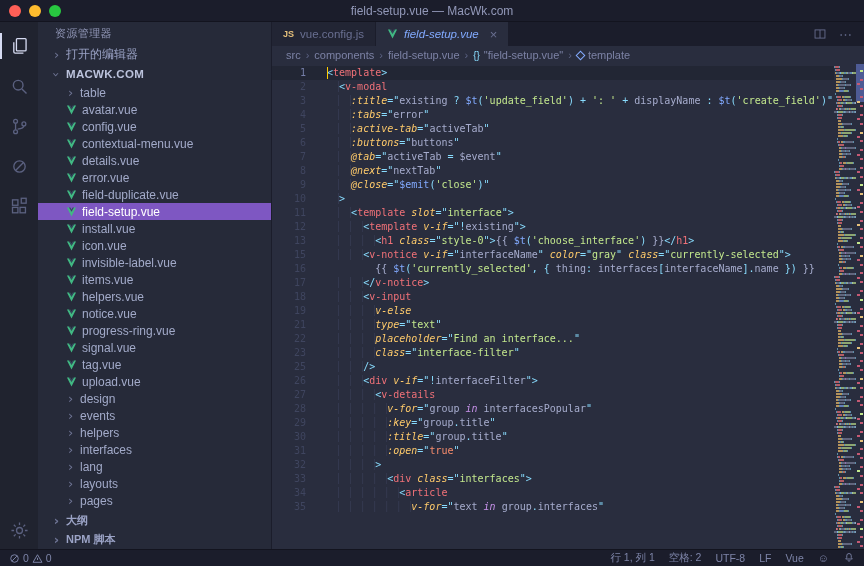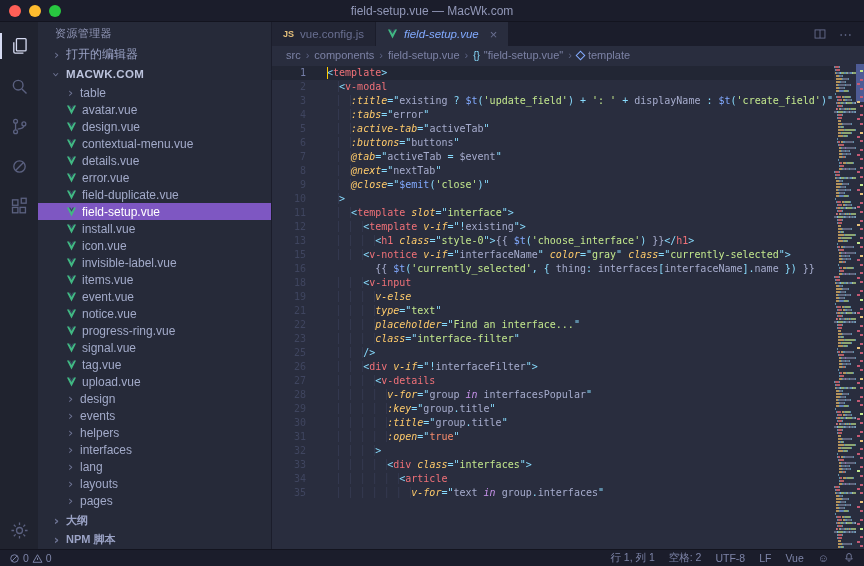--- a/index.html
+++ b/index.html
@@ -152,21 +152,21 @@
               <path fill="#41B883" d="M2 1h4.6L12 10.4 17.4 1H22L12 21z"></path>
               <path fill="#35495E" d="M6.6 1h2.9L12 5.4 14.5 1h2.9L12 10.4z"></path>
             </svg>
             <span class="tree-label">avatar.vue</span>
           </div>
           <div class="tree-row">
             <svg class="vue-ico" viewBox="0 0 24 22" width="11" height="10">
               <path fill="#41B883" d="M2 1h4.6L12 10.4 17.4 1H22L12 21z"></path>
               <path fill="#35495E" d="M6.6 1h2.9L12 5.4 14.5 1h2.9L12 10.4z"></path>
             </svg>
-            <span class="tree-label">design.vue</span>
+            <span class="tree-label">config.vue</span>
           </div>
           <div class="tree-row">
             <svg class="vue-ico" viewBox="0 0 24 22" width="11" height="10">
               <path fill="#41B883" d="M2 1h4.6L12 10.4 17.4 1H22L12 21z"></path>
               <path fill="#35495E" d="M6.6 1h2.9L12 5.4 14.5 1h2.9L12 10.4z"></path>
             </svg>
             <span class="tree-label">contextual-menu.vue</span>
           </div>
           <div class="tree-row">
             <svg class="vue-ico" viewBox="0 0 24 22" width="11" height="10">
@@ -222,21 +222,21 @@
               <path fill="#41B883" d="M2 1h4.6L12 10.4 17.4 1H22L12 21z"></path>
               <path fill="#35495E" d="M6.6 1h2.9L12 5.4 14.5 1h2.9L12 10.4z"></path>
             </svg>
             <span class="tree-label">items.vue</span>
           </div>
           <div class="tree-row">
             <svg class="vue-ico" viewBox="0 0 24 22" width="11" height="10">
               <path fill="#41B883" d="M2 1h4.6L12 10.4 17.4 1H22L12 21z"></path>
               <path fill="#35495E" d="M6.6 1h2.9L12 5.4 14.5 1h2.9L12 10.4z"></path>
             </svg>
-            <span class="tree-label">event.vue</span>
+            <span class="tree-label">helpers.vue</span>
           </div>
           <div class="tree-row">
             <svg class="vue-ico" viewBox="0 0 24 22" width="11" height="10">
               <path fill="#41B883" d="M2 1h4.6L12 10.4 17.4 1H22L12 21z"></path>
               <path fill="#35495E" d="M6.6 1h2.9L12 5.4 14.5 1h2.9L12 10.4z"></path>
             </svg>
             <span class="tree-label">notice.vue</span>
           </div>
           <div class="tree-row">
             <svg class="vue-ico" viewBox="0 0 24 22" width="11" height="10">
@@ -364,20 +364,21 @@
             <div class="code-line"><span class="ln">6</span><span class="lc"><span class="tok-x indent">    </span><span class="tok-a">:buttons</span><span class="tok-p">="</span><span class="tok-x">buttons</span><span class="tok-p">"</span></span></div>
             <div class="code-line"><span class="ln">7</span><span class="lc"><span class="tok-x indent">    </span><span class="tok-a">@tab</span><span class="tok-p">="</span><span class="tok-x">activeTab </span><span class="tok-p">=</span><span class="tok-x"> $event</span><span class="tok-p">"</span></span></div>
             <div class="code-line"><span class="ln">8</span><span class="lc"><span class="tok-x indent">    </span><span class="tok-a">@next</span><span class="tok-p">="</span><span class="tok-x">nextTab</span><span class="tok-p">"</span></span></div>
             <div class="code-line"><span class="ln">9</span><span class="lc"><span class="tok-x indent">    </span><span class="tok-a">@close</span><span class="tok-p">="</span><span class="tok-f">$emit</span><span class="tok-p">(</span><span class="tok-s">'close'</span><span class="tok-p">)"</span></span></div>
             <div class="code-line"><span class="ln">10</span><span class="lc"><span class="tok-x indent">  </span><span class="tok-p">&gt;</span></span></div>
             <div class="code-line"><span class="ln">11</span><span class="lc"><span class="tok-x indent">    </span><span class="tok-p">&lt;</span><span class="tok-t">template</span><span class="tok-x"> </span><span class="tok-a">slot</span><span class="tok-p">="</span><span class="tok-s">interface</span><span class="tok-p">"&gt;</span></span></div>
             <div class="code-line"><span class="ln">12</span><span class="lc"><span class="tok-x indent">      </span><span class="tok-p">&lt;</span><span class="tok-t">template</span><span class="tok-x"> </span><span class="tok-a">v-if</span><span class="tok-p">="!</span><span class="tok-x">existing</span><span class="tok-p">"&gt;</span></span></div>
             <div class="code-line"><span class="ln">13</span><span class="lc"><span class="tok-x indent">        </span><span class="tok-p">&lt;</span><span class="tok-t">h1</span><span class="tok-x"> </span><span class="tok-a">class</span><span class="tok-p">="</span><span class="tok-s">style-0</span><span class="tok-p">"&gt;</span><span class="tok-x">{{ </span><span class="tok-f">$t</span><span class="tok-p">(</span><span class="tok-s">'choose_interface'</span><span class="tok-p">)</span><span class="tok-x"> }}</span><span class="tok-p">&lt;/</span><span class="tok-t">h1</span><span class="tok-p">&gt;</span></span></div>
             <div class="code-line"><span class="ln">15</span><span class="lc"><span class="tok-x indent">      </span><span class="tok-p">&lt;</span><span class="tok-t">v-notice</span><span class="tok-x"> </span><span class="tok-a">v-if</span><span class="tok-p">="</span><span class="tok-x">interfaceName</span><span class="tok-p">"</span><span class="tok-x"> </span><span class="tok-a">color</span><span class="tok-p">="</span><span class="tok-s">gray</span><span class="tok-p">"</span><span class="tok-x"> </span><span class="tok-a">class</span><span class="tok-p">="</span><span class="tok-s">currently-selected</span><span class="tok-p">"&gt;</span></span></div>
             <div class="code-line"><span class="ln">16</span><span class="lc"><span class="tok-x">        {{ </span><span class="tok-f">$t</span><span class="tok-p">(</span><span class="tok-s">'currently_selected'</span><span class="tok-p">,</span><span class="tok-x"> </span><span class="tok-p">{</span><span class="tok-x"> thing</span><span class="tok-p">:</span><span class="tok-x"> interfaces</span><span class="tok-p">[</span><span class="tok-x">interfaceName</span><span class="tok-p">].</span><span class="tok-x">name</span><span class="tok-x"> </span><span class="tok-p">}</span><span class="tok-p">)</span><span class="tok-x"> }}</span></span></div>
+            <div class="code-line"><span class="ln">17</span><span class="lc"><span class="tok-x indent">      </span><span class="tok-p">&lt;/</span><span class="tok-t">v-notice</span><span class="tok-p">&gt;</span></span></div>
             <div class="code-line"><span class="ln">18</span><span class="lc"><span class="tok-x indent">      </span><span class="tok-p">&lt;</span><span class="tok-t">v-input</span></span></div>
             <div class="code-line"><span class="ln">19</span><span class="lc"><span class="tok-x indent">        </span><span class="tok-a">v-else</span></span></div>
             <div class="code-line"><span class="ln">21</span><span class="lc"><span class="tok-x indent">        </span><span class="tok-a">type</span><span class="tok-p">="</span><span class="tok-s">text</span><span class="tok-p">"</span></span></div>
             <div class="code-line"><span class="ln">22</span><span class="lc"><span class="tok-x indent">        </span><span class="tok-a">placeholder</span><span class="tok-p">="</span><span class="tok-s">Find an interface...</span><span class="tok-p">"</span></span></div>
             <div class="code-line"><span class="ln">23</span><span class="lc"><span class="tok-x indent">        </span><span class="tok-a">class</span><span class="tok-p">="</span><span class="tok-s">interface-filter</span><span class="tok-p">"</span></span></div>
             <div class="code-line"><span class="ln">25</span><span class="lc"><span class="tok-x indent">      </span><span class="tok-p">/&gt;</span></span></div>
             <div class="code-line"><span class="ln">26</span><span class="lc"><span class="tok-x indent">      </span><span class="tok-p">&lt;</span><span class="tok-t">div</span><span class="tok-x"> </span><span class="tok-a">v-if</span><span class="tok-p">="!</span><span class="tok-x">interfaceFilter</span><span class="tok-p">"&gt;</span></span></div>
             <div class="code-line"><span class="ln">27</span><span class="lc"><span class="tok-x indent">        </span><span class="tok-p">&lt;</span><span class="tok-t">v-details</span></span></div>
             <div class="code-line"><span class="ln">28</span><span class="lc"><span class="tok-x indent">          </span><span class="tok-a">v-for</span><span class="tok-p">="</span><span class="tok-x">group </span><span class="tok-k">in</span><span class="tok-x"> interfacesPopular</span><span class="tok-p">"</span></span></div>
             <div class="code-line"><span class="ln">29</span><span class="lc"><span class="tok-x indent">          </span><span class="tok-a">:key</span><span class="tok-p">="</span><span class="tok-x">group</span><span class="tok-p">.</span><span class="tok-x">title</span><span class="tok-p">"</span></span></div>

